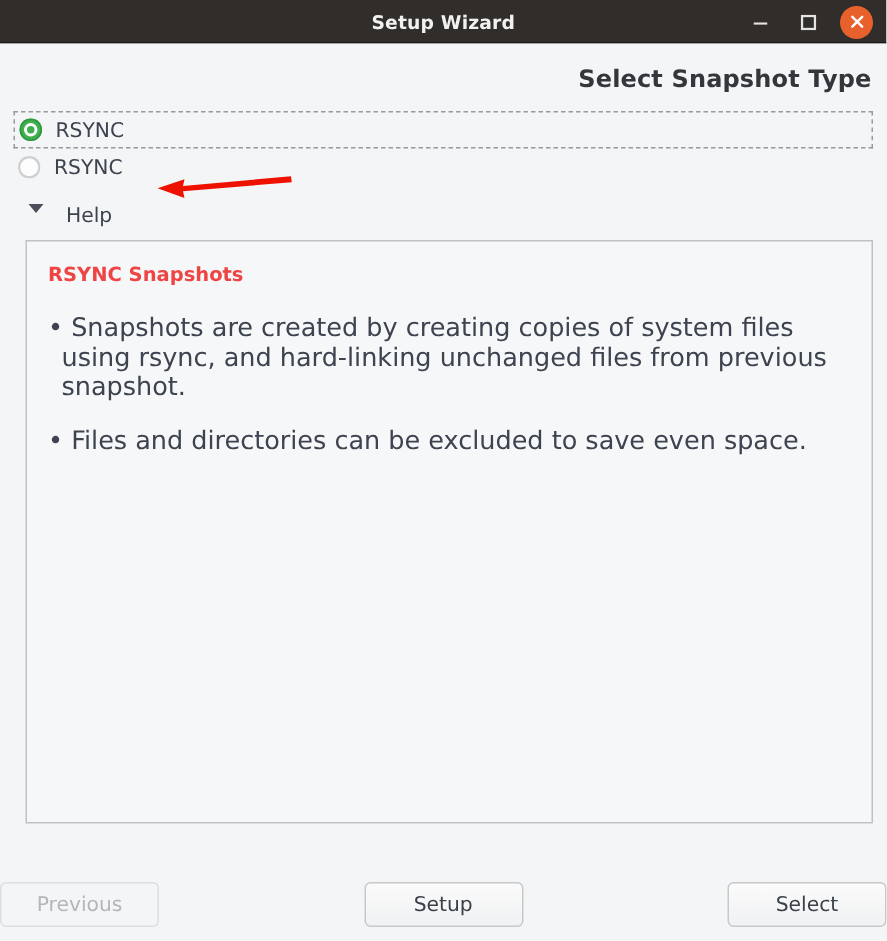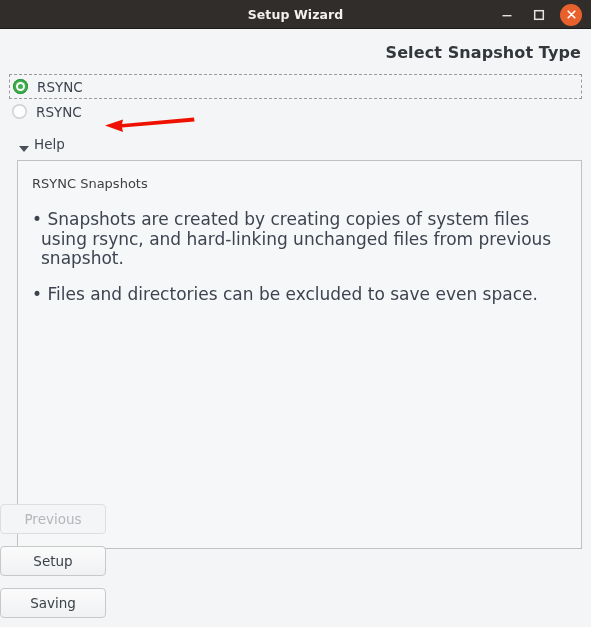--- a/index.html
+++ b/index.html
@@ -121,22 +121,22 @@
     left: 101px;
     top: 84px;
     width: 95px;
     height: 22px;
     pointer-events: none;
   }
 
   
   #help-expander {
     display: flex;
-    align-items: flex-end;
-    gap: 5px;
+    align-items: flex-start;
+    gap: 15px;
     padding: 12px 2px 7px 11px;
     width: 72px;
     cursor: pointer;
   }
   #help-triangle {
     width: 0; height: 0;
     border-left: 5px solid transparent;
     border-right: 5px solid transparent;
     border-top: 6px solid #4b5058;
   }
@@ -149,22 +149,22 @@
   #help-panel {
     margin: 1px 1px 0 9px;
     height: 389px;
     background: #f6f7f8;
     border: 1px solid #bfc2c4;
     padding: 15px 15px 10px 14px;
     overflow: hidden;
   }
   #help-heading {
     font-size: 13px;
-    font-weight: normal;
-    color: #404040;
+    font-weight: bold;
+    color: #ef4444;
     margin-bottom: 19px;
   }
   .help-bullet {
     font-size: 17px;
     line-height: 19.5px;
     color: #3d4450;
     margin-bottom: 16px;
     padding-left: 9px;
     position: relative;
     text-indent: -9px;
@@ -175,21 +175,20 @@
   }
 
   
   #footer {
     position: absolute;
     left: 0; right: 0;
     bottom: 9px;
     display: flex;
     justify-content: space-between;
     gap: 12px;
-    flex-direction: column;
   }
   .wizard-btn {
     width: 106px;
     height: 30px;
     border-radius: 4px;
     border: 1px solid #c6c8ca;
     background: linear-gradient(#fbfbfc, #f0f1f2);
     color: #3b4149;
     font-size: 13.5px;
     font-family: "DejaVu Sans", "Liberation Sans", sans-serif;
@@ -258,16 +257,16 @@
 
   <div id="help-panel">
     <div id="help-heading">RSYNC Snapshots</div>
     <div class="help-bullet">Snapshots are created by creating copies of system files using rsync, and hard-linking unchanged files from previous snapshot.</div>
     <div class="help-bullet">Files and directories can be excluded to save even space.</div>
   </div>
 
   <div id="footer">
     <div class="wizard-btn disabled">Previous</div>
     <div class="wizard-btn">Setup</div>
-    <div class="wizard-btn">Saving</div>
+    <div class="wizard-btn">Select</div>
   </div>
 
 </div>
 
 </body></html>

